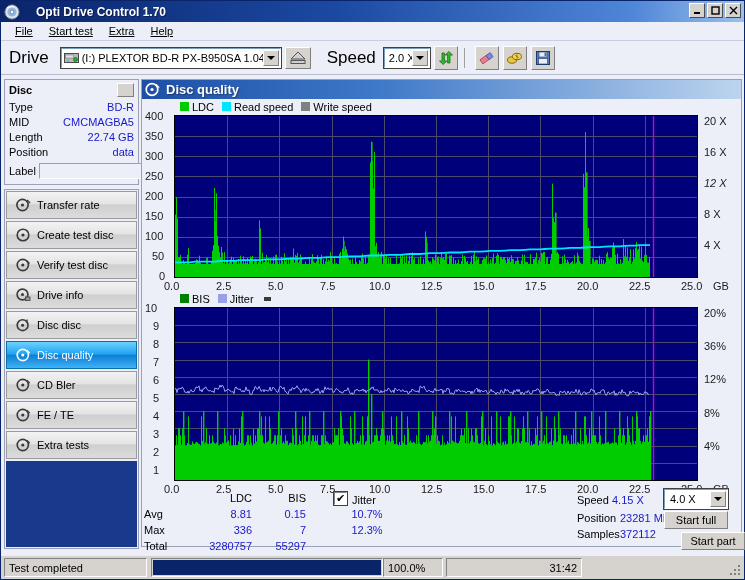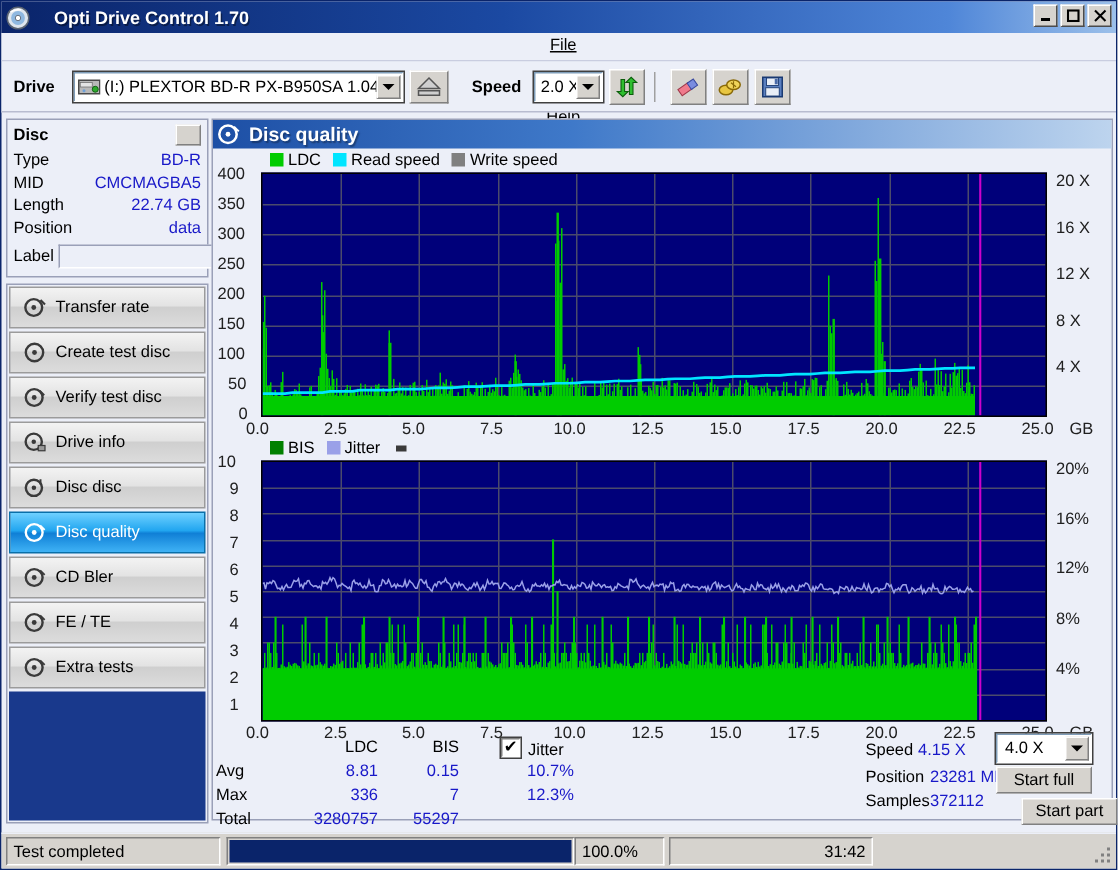--- a/index.html
+++ b/index.html
@@ -44,35 +44,34 @@
     color: #000; font-family: "Liberation Sans", sans-serif;
     display: flex; align-items: center; justify-content: center;
   }
 
   
   #menubar {
     position: absolute; left: 0; top: 21px; width: 743px; height: 19px;
     background: #eceff8;
     display: flex; align-items: center; padding-left: 6px;
     border-bottom: 1px solid #c9cde0;
-    flex-direction: column;
   }
   .menu-item {
     padding: 2px 8px; font-size: 11px; color: #000;
   }
   .menu-item u { text-decoration: underline; }
 
   
   #drivebar {
     position: absolute; left: 0; top: 40px; width: 743px; height: 34px;
     background: #eceff8;
     display: flex; align-items: center; padding-left: 8px;
     border-bottom: 1px solid #b8bcd0;
   }
-  .lbl-bold { font-weight: bold; font-size: 11px; color: #000; }
+  .lbl-bold { font-weight: normal; font-size: 17px; color: #000; }
   .combo {
     height: 20px; background: #ffffff;
     border: 1px solid; border-color: #7f9db9 #ffffff #ffffff #7f9db9;
     outline: 1px solid #404040;
     display: flex; align-items: center;
     font-size: 11px; padding-left: 2px; position: relative;
   }
   .combo .arrow-box {
     position: absolute; right: 1px; top: 1px; width: 16px; height: 16px;
     background: #d6d3ce;
@@ -997,21 +996,21 @@
             <rect x="411" y="56.349999999999994" width="1.6" height="104.65" fill="#00cc00"></rect>
             <rect x="414" y="124.775" width="1.6" height="36.225" fill="#00cc00"></rect>
             <path d="M0.0 146.4 L5.0 146.4 L10.0 146.4 L15.0 146.4 L20.0 145.7 L25.0 145.7 L30.0 145.7 L35.0 145.7 L40.0 145.7 L45.0 144.9 L50.0 144.9 L55.0 144.9 L60.0 144.9 L65.0 144.1 L70.0 144.1 L75.0 144.1 L80.0 144.1 L85.0 144.1 L90.0 143.4 L95.0 143.4 L100.0 143.4 L105.0 143.4 L110.0 143.0 L115.0 142.6 L120.0 142.6 L125.0 142.6 L130.0 142.2 L135.0 141.8 L140.0 141.8 L145.0 141.8 L150.0 141.4 L155.0 141.1 L160.0 141.1 L165.0 141.1 L170.0 140.7 L175.0 140.3 L180.0 140.3 L185.0 140.3 L190.0 139.9 L195.0 139.5 L200.0 139.5 L205.0 139.5 L210.0 139.2 L215.0 138.8 L220.0 138.8 L225.0 138.8 L230.0 138.4 L235.0 138.0 L240.0 138.0 L245.0 138.0 L250.0 137.6 L255.0 137.2 L260.0 137.2 L265.0 137.2 L270.0 136.8 L275.0 136.5 L280.0 136.5 L285.0 136.5 L290.0 136.1 L295.0 135.7 L300.0 135.7 L305.0 135.7 L310.0 135.3 L315.0 134.9 L320.0 134.9 L325.0 134.9 L330.0 134.6 L335.0 134.2 L340.0 134.2 L345.0 134.2 L350.0 133.8 L355.0 133.4 L360.0 133.4 L365.0 133.4 L370.0 133.0 L375.0 132.6 L380.0 132.6 L385.0 132.6 L390.0 132.3 L395.0 131.9 L400.0 131.9 L405.0 131.9 L410.0 131.5 L415.0 131.1 L420.0 131.1 L425.0 131.1 L430.0 130.7 L435.0 130.3 L440.0 130.3 L445.0 130.3 L450.0 129.9 L455.0 129.6 L460.0 129.6 L465.0 129.2 L470.0 129.2 L475.0 129.2 " stroke="#00e5ff" stroke-width="1.8" fill="none"></path>
             <line x1="478.5" y1="0" x2="478.5" y2="161" stroke="#cc00cc" stroke-width="1.4"></line>
           </svg>
       </div>
 
       <div>
         <span class="axis-lab" style="left:562px; top:16px;">20 X</span>
         <span class="axis-lab" style="left:562px; top:47px;">16 X</span>
-        <span class="axis-lab" style="left:562px; top:78px;">12 X</span>
+        <span class="axis-lab" style="left:562px; top:78px;font-style:italic;">12 X</span>
         <span class="axis-lab" style="left:562px; top:109px;">8 X</span>
         <span class="axis-lab" style="left:562px; top:140px;">4 X</span>
       </div>
 
       <div>
         <span class="axis-lab" style="left:22px;  top:181px;">0.0</span>
         <span class="axis-lab" style="left:74px;  top:181px;">2.5</span>
         <span class="axis-lab" style="left:126px; top:181px;">5.0</span>
         <span class="axis-lab" style="left:178px; top:181px;">7.5</span>
         <span class="axis-lab" style="left:227px; top:181px;">10.0</span>
@@ -1578,21 +1577,21 @@
             <rect x="444" y="103.2" width="1.4" height="68.8" fill="#00cc00"></rect>
             <rect x="461" y="103.2" width="1.4" height="68.8" fill="#00cc00"></rect>
             <rect x="475" y="103.2" width="1.4" height="68.8" fill="#00cc00"></rect>
             <path d="M0 80.9 L1 80.6 L2 84.7 L3 80.6 L4 81.1 L5 80.1 L6 81.0 L7 79.1 L8 79.7 L9 81.9 L10 84.4 L11 84.1 L12 85.1 L13 83.0 L14 85.3 L15 83.1 L16 81.7 L17 83.6 L18 83.6 L19 83.5 L20 81.2 L21 78.9 L22 79.6 L23 79.4 L24 77.8 L25 82.9 L26 81.7 L27 84.0 L28 80.8 L29 81.2 L30 79.2 L31 79.1 L32 81.3 L33 82.2 L34 83.1 L35 82.5 L36 82.7 L37 83.9 L38 82.8 L39 84.7 L40 79.8 L41 81.0 L42 80.2 L43 81.5 L44 79.8 L45 77.1 L46 79.2 L47 77.1 L48 77.9 L49 80.5 L50 83.7 L51 82.2 L52 82.5 L53 81.0 L54 81.9 L55 82.6 L56 83.3 L57 84.3 L58 83.3 L59 85.7 L60 80.0 L61 78.8 L62 81.0 L63 80.6 L64 81.9 L65 80.7 L66 82.8 L67 83.9 L68 82.4 L69 84.1 L70 82.9 L71 78.9 L72 82.3 L73 82.4 L74 81.9 L75 86.2 L76 86.5 L77 86.4 L78 82.5 L79 82.4 L80 78.5 L81 79.2 L82 81.2 L83 80.9 L84 78.4 L85 80.5 L86 83.3 L87 82.7 L88 81.5 L89 83.9 L90 81.5 L91 82.7 L92 82.4 L93 83.2 L94 82.5 L95 79.0 L96 83.1 L97 81.7 L98 79.0 L99 80.2 L100 81.0 L101 82.8 L102 84.2 L103 84.2 L104 81.0 L105 78.4 L106 78.4 L107 80.1 L108 81.0 L109 79.2 L110 83.4 L111 83.6 L112 85.2 L113 86.2 L114 82.8 L115 81.2 L116 82.8 L117 79.9 L118 79.7 L119 81.3 L120 79.9 L121 79.8 L122 77.7 L123 80.1 L124 80.7 L125 81.6 L126 84.8 L127 82.9 L128 80.8 L129 81.1 L130 83.3 L131 80.3 L132 82.5 L133 81.4 L134 82.1 L135 83.9 L136 84.7 L137 85.4 L138 83.7 L139 84.4 L140 82.8 L141 80.9 L142 82.8 L143 80.5 L144 82.8 L145 85.5 L146 84.0 L147 82.2 L148 85.0 L149 82.4 L150 78.7 L151 81.3 L152 81.2 L153 79.7 L154 81.7 L155 80.9 L156 81.0 L157 80.9 L158 84.2 L159 84.3 L160 82.6 L161 80.6 L162 80.8 L163 81.9 L164 82.6 L165 84.4 L166 83.5 L167 85.2 L168 84.9 L169 82.8 L170 82.3 L171 82.9 L172 82.1 L173 79.7 L174 82.8 L175 85.4 L176 86.1 L177 84.6 L178 86.5 L179 85.5 L180 82.0 L181 82.6 L182 81.0 L183 82.6 L184 82.6 L185 83.1 L186 81.9 L187 82.7 L188 80.9 L189 83.4 L190 81.8 L191 84.9 L192 82.7 L193 82.6 L194 81.9 L195 82.0 L196 79.6 L197 80.4 L198 78.8 L199 81.9 L200 82.3 L201 81.7 L202 82.0 L203 82.1 L204 84.2 L205 84.9 L206 82.4 L207 84.7 L208 83.2 L209 84.2 L210 81.9 L211 82.6 L212 82.9 L213 80.3 L214 80.8 L215 81.6 L216 84.1 L217 83.9 L218 82.0 L219 84.8 L220 80.0 L221 81.3 L222 82.5 L223 82.5 L224 81.2 L225 82.2 L226 83.7 L227 82.2 L228 81.8 L229 83.6 L230 83.2 L231 83.6 L232 82.9 L233 85.7 L234 85.5 L235 83.2 L236 84.1 L237 81.0 L238 81.8 L239 82.6 L240 83.1 L241 83.6 L242 83.5 L243 82.7 L244 84.6 L245 78.3 L246 78.5 L247 80.1 L248 79.4 L249 78.0 L250 81.0 L251 82.3 L252 84.0 L253 82.7 L254 82.1 L255 83.2 L256 84.0 L257 83.2 L258 84.9 L259 82.2 L260 80.3 L261 83.2 L262 82.3 L263 82.1 L264 82.8 L265 81.4 L266 81.8 L267 81.3 L268 85.6 L269 82.3 L270 83.8 L271 83.1 L272 80.2 L273 81.1 L274 80.6 L275 85.8 L276 85.5 L277 84.8 L278 86.3 L279 85.9 L280 82.8 L281 81.7 L282 83.7 L283 81.5 L284 81.6 L285 83.1 L286 83.7 L287 82.7 L288 83.4 L289 83.3 L290 83.3 L291 85.1 L292 84.0 L293 83.0 L294 83.9 L295 83.0 L296 85.9 L297 83.0 L298 85.6 L299 84.6 L300 81.7 L301 80.7 L302 80.0 L303 83.9 L304 81.2 L305 84.5 L306 82.0 L307 83.0 L308 83.8 L309 83.3 L310 82.7 L311 82.2 L312 84.6 L313 86.0 L314 85.3 L315 83.0 L316 81.2 L317 83.7 L318 82.8 L319 84.3 L320 84.4 L321 86.6 L322 84.3 L323 84.8 L324 85.1 L325 85.5 L326 81.9 L327 82.9 L328 85.0 L329 85.1 L330 80.8 L331 83.1 L332 81.7 L333 82.0 L334 84.1 L335 84.5 L336 85.1 L337 83.8 L338 86.6 L339 82.1 L340 84.2 L341 83.3 L342 81.3 L343 83.8 L344 81.3 L345 83.9 L346 86.5 L347 84.0 L348 85.2 L349 86.6 L350 84.4 L351 83.4 L352 84.9 L353 82.4 L354 83.3 L355 85.8 L356 85.9 L357 85.7 L358 82.3 L359 83.3 L360 82.0 L361 82.8 L362 80.7 L363 81.0 L364 82.0 L365 84.8 L366 86.0 L367 83.3 L368 85.9 L369 83.0 L370 84.4 L371 83.0 L372 81.3 L373 81.7 L374 84.5 L375 84.9 L376 84.8 L377 85.1 L378 84.4 L379 84.5 L380 85.0 L381 87.6 L382 86.9 L383 86.4 L384 87.6 L385 83.2 L386 83.8 L387 84.2 L388 84.9 L389 83.0 L390 83.5 L391 86.3 L392 85.7 L393 83.0 L394 85.2 L395 86.0 L396 83.7 L397 84.1 L398 84.1 L399 85.0 L400 84.4 L401 81.3 L402 84.3 L403 85.6 L404 81.7 L405 84.3 L406 87.2 L407 86.6 L408 84.4 L409 84.0 L410 84.0 L411 86.5 L412 84.6 L413 85.1 L414 84.4 L415 84.1 L416 81.0 L417 81.3 L418 83.1 L419 82.0 L420 84.9 L421 87.1 L422 84.9 L423 85.3 L424 84.0 L425 85.4 L426 82.9 L427 81.9 L428 81.9 L429 81.9 L430 85.4 L431 87.4 L432 86.6 L433 83.8 L434 84.6 L435 86.2 L436 85.2 L437 84.5 L438 85.0 L439 82.8 L440 87.4 L441 85.0 L442 87.3 L443 86.1 L444 84.0 L445 84.0 L446 85.8 L447 81.6 L448 84.5 L449 84.5 L450 84.2 L451 86.9 L452 87.7 L453 87.8 L454 87.1 L455 83.1 L456 85.4 L457 83.9 L458 82.9 L459 83.5 L460 84.8 L461 84.9 L462 84.6 L463 83.9 L464 87.1 L465 85.0 L466 86.6 L467 86.2 L468 86.9 L469 85.3 L470 83.5 L471 85.2 L472 84.4 L473 86.5 L474 86.0 " stroke="#9aa0e8" stroke-width="1" fill="none"></path>
             <line x1="478.5" y1="0" x2="478.5" y2="172" stroke="#cc00cc" stroke-width="1.4"></line>
           </svg>
       </div>
 
       <div>
         <span class="axis-lab" style="left:562px; top:16px;">20%</span>
-        <span class="axis-lab" style="left:562px; top:49px;">16%</span>
+        <span class="axis-lab" style="left:562px; top:49px;">36%</span>
         <span class="axis-lab" style="left:562px; top:82px;">12%</span>
         <span class="axis-lab" style="left:562px; top:116px;">8%</span>
         <span class="axis-lab" style="left:562px; top:149px;">4%</span>
       </div>
 
       <div>
         <span class="axis-lab" style="left:22px;  top:192px;">0.0</span>
         <span class="axis-lab" style="left:74px;  top:192px;">2.5</span>
         <span class="axis-lab" style="left:126px; top:192px;">5.0</span>
         <span class="axis-lab" style="left:178px; top:192px;">7.5</span>

